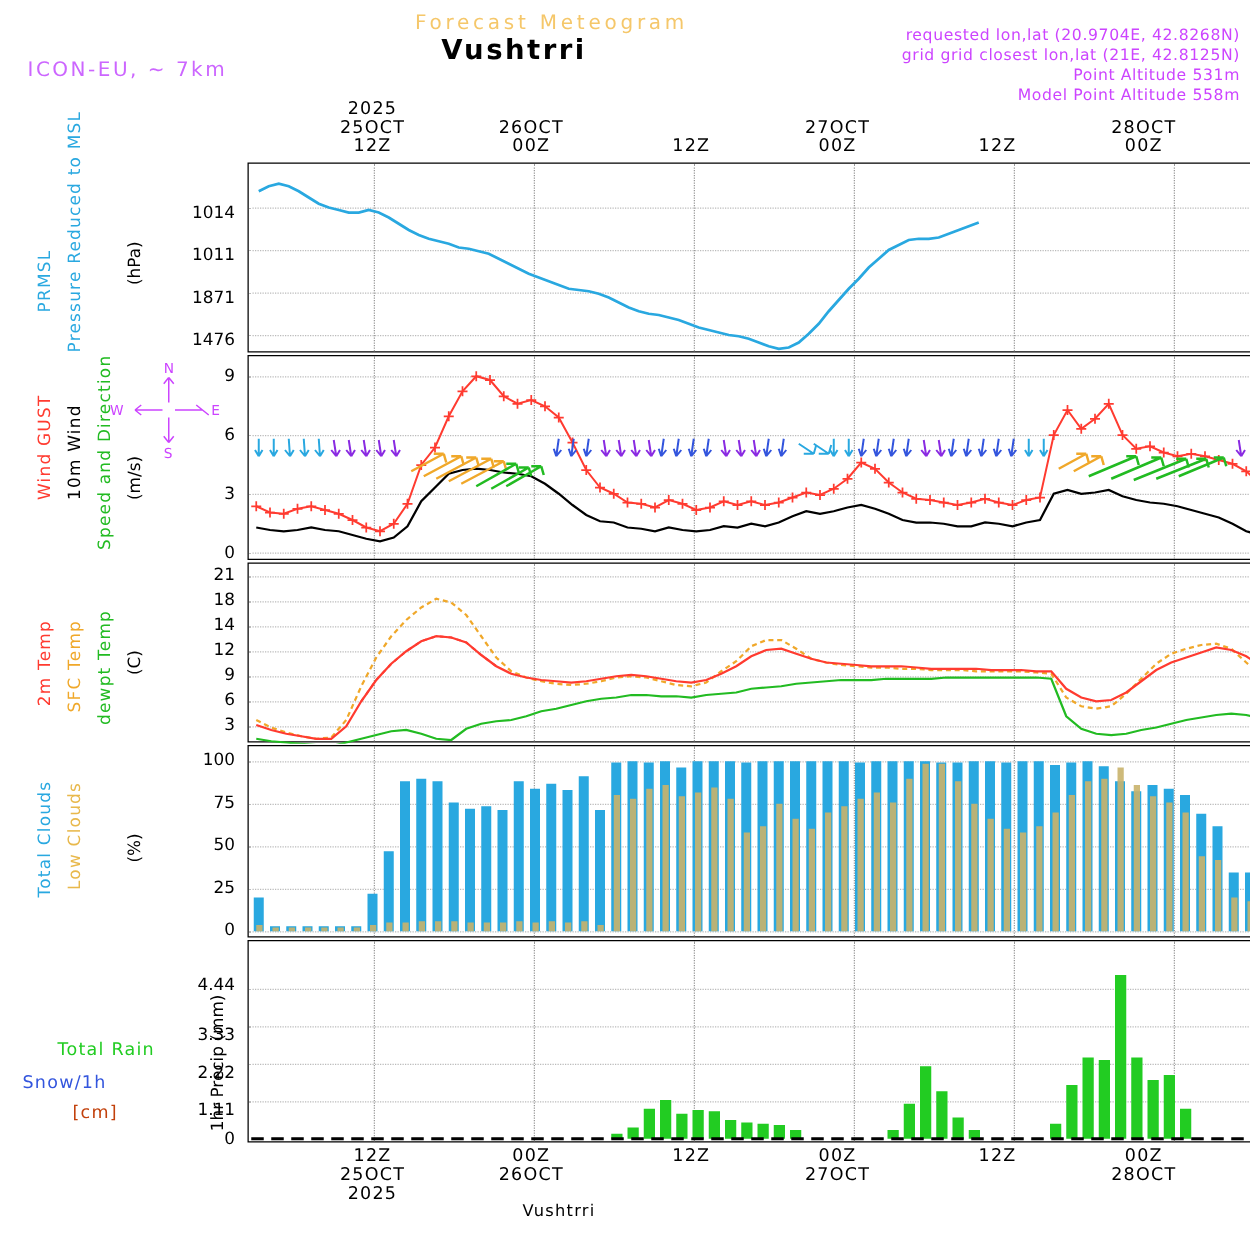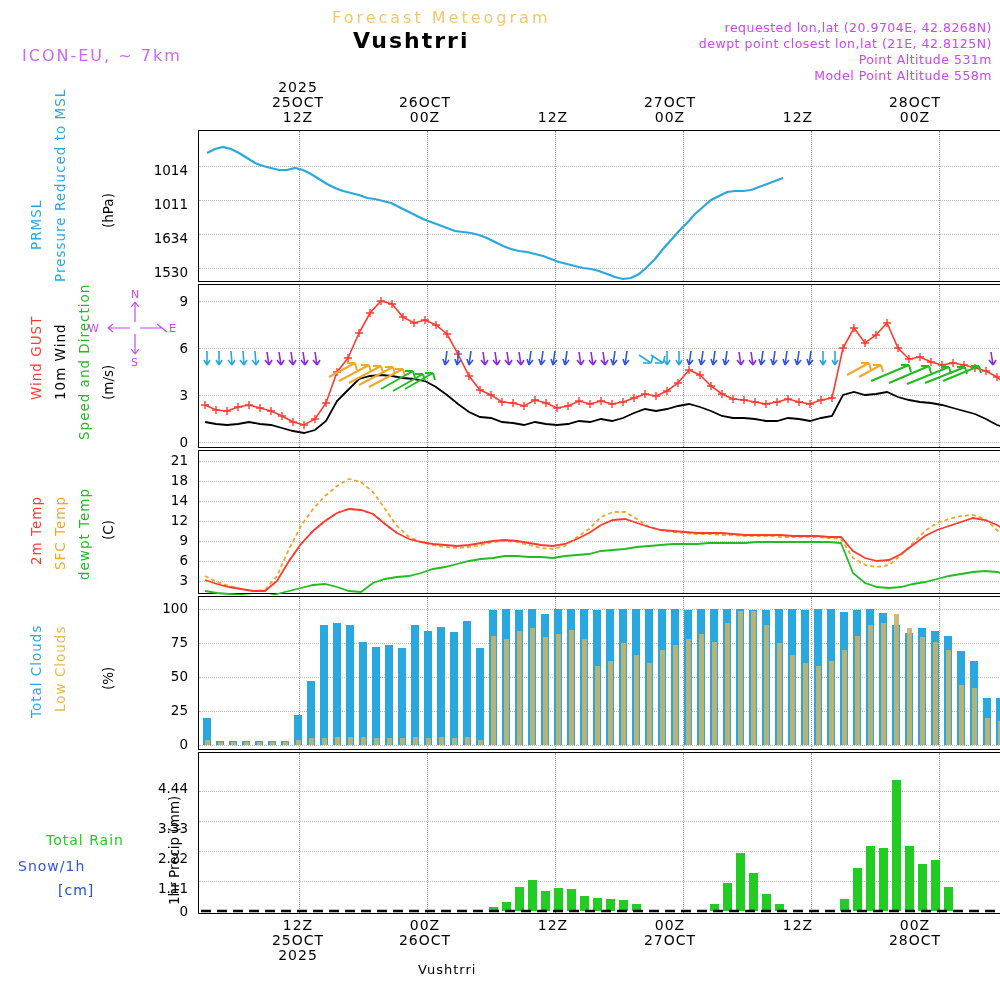--- a/index.html
+++ b/index.html
@@ -36,21 +36,21 @@
   #bottom-station{left:418px;top:962px;font-size:13px;color:#000;letter-spacing:1px;}
   #byangel{right:4px;top:640px;font-size:12px;color:#dddddd;transform-origin:100% 0;transform:rotate(-90deg) translate(-100%,0);}
 </style>
 </head>
 <body>
 
 <div class="abs nowrap" id="title-forecast">Forecast Meteogram</div>
 <div class="abs nowrap" id="title-station">Vushtrri</div>
 <div class="abs nowrap" id="model-label">ICON-EU, ~ 7km</div>
 <div class="abs meta nowrap" id="meta1">requested lon,lat (20.9704E, 42.8268N)</div>
-<div class="abs meta nowrap" id="meta2">dewpt point closest lon,lat (21E, 42.8125N)</div>
+<div class="abs meta nowrap" id="meta2">grid grid closest lon,lat (21E, 42.8125N)</div>
 <div class="abs meta nowrap" id="meta3">Point Altitude 531m</div>
 <div class="abs meta nowrap" id="meta4">Model Point Altitude 558m</div>
 <div class="abs" id="byangel">by Angel</div>
 
 <div class="abs toptick" style="left:248px;top:80px;width:100px;">
   <div>2025</div>
   <div>25OCT</div>
   <div>12Z</div>
 </div>
 <div class="abs toptick" style="left:375px;top:95px;width:100px;">
@@ -82,22 +82,22 @@
   <div class="gridh" style="top:35px"></div>
     <div class="gridh" style="top:69px"></div>
   <div class="gridh" style="top:103px"></div>
     <div class="gridh" style="top:137px"></div>
   <svg width="952" height="152" viewBox="0 0 952 152" preserveAspectRatio="none">
     <polyline fill="none" stroke="#29a8e0" stroke-width="2.2" points="8,22 16,18 24,16 32,18 40,22 48,27 56,32 64,35 72,37 80,39 88,39 96,37 104,39 112,43 120,48 128,53 136,57 144,60 152,62 160,64 168,67 176,68 184,70 192,72 200,76 208,80 216,84 224,88 232,91 240,94 248,97 256,100 264,101 272,102 280,104 288,107 296,111 304,115 312,118 320,120 328,121 336,123 344,125 352,128 360,131 368,133 376,135 384,137 392,138 400,140 408,143 416,146 424,148 432,147 440,143 448,136 456,128 464,118 472,109 480,100 488,92 496,83 504,76 512,69 520,65 528,61 536,60 544,60 552,59 560,56 568,53 576,50 584,47"></polyline>
   </svg>
 </div>
 <div class="abs ylab" style="left:120px;top:162px;width:68px;">1014</div>
 <div class="abs ylab" style="left:120px;top:196px;width:68px;">1011</div>
-<div class="abs ylab" style="left:120px;top:230px;width:68px;">1634</div>
-<div class="abs ylab" style="left:120px;top:264px;width:68px;">1530</div>
+<div class="abs ylab" style="left:120px;top:230px;width:68px;">1871</div>
+<div class="abs ylab" style="left:120px;top:264px;width:68px;">1476</div>
 <div class="vlabel" style="left:28px;top:250px;color:#29a8e0;">PRMSL</div>
 <div class="vlabel" style="left:52px;top:282px;color:#29a8e0;">Pressure Reduced to MSL</div>
 <div class="unit" style="left:100px;top:228px;">(hPa)</div>
 
 <div class="panel" id="p2">
   <div class="gridv" style="left:100px"></div>
     <div class="gridv" style="left:228px"></div>
   <div class="gridv" style="left:356px"></div>
     <div class="gridv" style="left:484px"></div>
   <div class="gridv" style="left:612px"></div>
@@ -510,21 +510,21 @@
   </svg>
 </div>
 <div class="abs ylab" style="left:118px;top:780px;width:70px;">4.44</div>
 <div class="abs ylab" style="left:118px;top:820px;width:70px;text-align:right;">3.33</div>
 <div class="abs ylab" style="left:118px;top:850px;width:70px;">2.22</div>
 <div class="abs ylab" style="left:118px;top:880px;width:70px;">1.11</div>
 <div class="abs ylab" style="left:118px;top:903px;width:70px;">0</div>
 <div class="unit" style="left:166px;top:905px;">1hr Precip (mm)</div>
 <div class="abs nowrap" style="left:18px;top:832px;font-size:14px;color:#22cc22;letter-spacing:1px;margin-left:28px;">Total  Rain</div>
 <div class="abs nowrap" style="left:18px;top:858px;font-size:14px;color:#3355dd;letter-spacing:1px;">Snow/1h</div>
-<div class="abs nowrap" style="left:58px;top:882px;font-size:14px;color:#1d4ed8;letter-spacing:1px;">[cm]</div>
+<div class="abs nowrap" style="left:58px;top:882px;font-size:14px;color:#c2410c;letter-spacing:1px;">[cm]</div>
 
 <div class="abs btick" style="left:248px;top:918px;width:100px;">
   <div>12Z</div>
   <div>25OCT</div>
   <div>2025</div>
 </div>
 <div class="abs btick" style="left:375px;top:918px;width:100px;">
   <div>00Z</div>
   <div>26OCT</div>
 </div>

